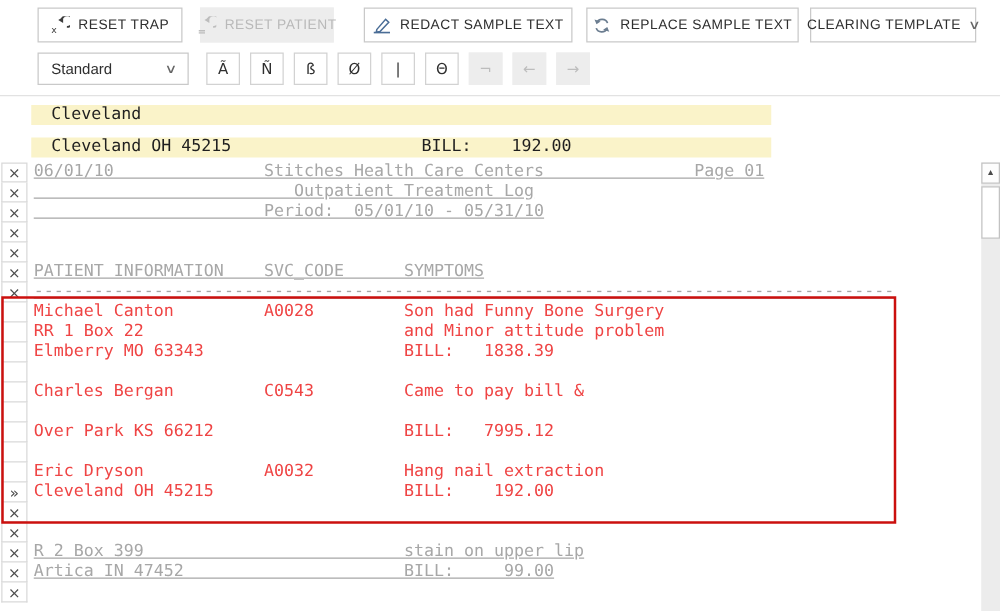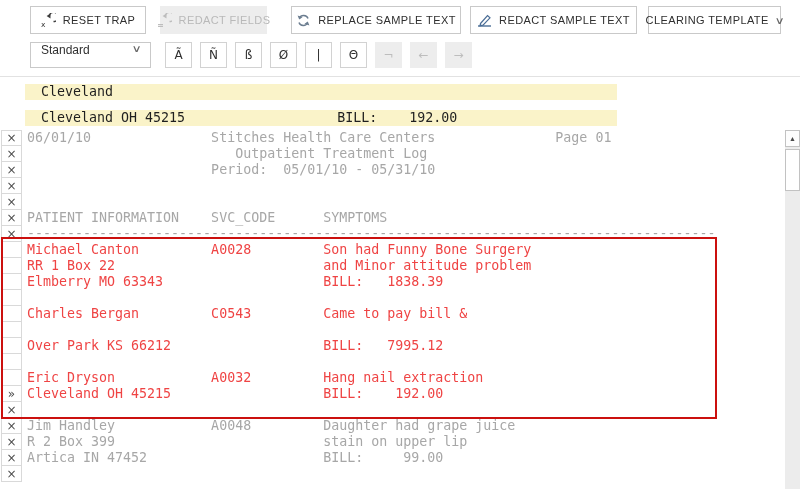--- a/index.html
+++ b/index.html
@@ -11,21 +11,21 @@
   .btn{box-sizing:border-box;display:flex;align-items:center;justify-content:center;gap:7px;
        background:#fff;border:1px solid #c9c9c9;color:#2f2f2f;font-size:11px;letter-spacing:.4px;
        font-family:"Liberation Sans",sans-serif;padding:0;cursor:pointer;}
   .btn .lbl{white-space:nowrap;}
   .btn.disabled{background:#ededed;border-color:#ededed;color:#b9b9b9;cursor:default;}
   .ico{display:flex;align-items:center;}
 
   
   .tb2{position:absolute;top:42px;left:30px;display:flex;align-items:center;height:26px;}
   .select{box-sizing:border-box;width:121px;height:26px;border:1px solid #c9c9c9;background:#fff;
-          display:flex;align-items:flex-start;justify-content:space-between;padding:0 10px;
+          display:flex;align-items:center;justify-content:space-between;padding:0 10px;
           font-size:12px;color:#2f2f2f;cursor:pointer;}
   .chev{font-size:10px;color:#666;transform:scaleX(1.4);}
   .charbtns{display:flex;margin-left:14px;}
   .cbtn{box-sizing:border-box;width:27px;height:26px;margin-right:8px;border:1px solid #d2d2d2;
         background:#fff;color:#2f2f2f;font-size:12px;display:flex;align-items:center;
         justify-content:center;font-family:"DejaVu Sans",sans-serif;cursor:pointer;padding:0;}
   .cbtn.disabled{background:#ededed;border-color:#ededed;color:#bdbdbd;cursor:default;}
 
   .divider{position:absolute;top:76px;left:0;width:800px;height:1px;background:#e2e2e2;}
 
@@ -37,21 +37,21 @@
 
   
   .doc{position:absolute;top:130px;left:1px;width:784px;}
   .drow{display:flex;height:16px;}
   .mcell{box-sizing:border-box;width:21px;height:16px;flex:0 0 21px;
          border-left:1px solid #d9d9d9;border-right:1px solid #d9d9d9;border-bottom:1px solid #d9d9d9;
          display:flex;align-items:center;justify-content:center;
          font:12px/14px "DejaVu Sans",sans-serif;color:#4d4d4d;cursor:pointer;}
   .drow:first-child .mcell{border-top:1px solid #d9d9d9;}
   .dtext{margin:0;padding-left:5px;font:13.3px/16px "DejaVu Sans Mono",monospace;}
-  .dim{color:#a7a7a7;}
+  .dim{color:#a7a7a7;text-decoration:underline;}
   .dark{color:#ef4444;}
 
   
   .redbox{position:absolute;left:1px;top:237px;width:712px;height:178px;
           border:2px solid #cb100e;pointer-events:none;}
 
   
   .sbar{position:absolute;left:785px;top:130px;width:15px;height:359px;background:#ececec;}
   .sb-up{box-sizing:border-box;position:absolute;top:0;left:0;width:15px;height:17px;background:#fdfdfd;
          border:1px solid #c2c2c2;display:flex;align-items:center;justify-content:center;
@@ -76,41 +76,41 @@
       <span class="lbl">RESET TRAP</span>
     </button>
     <button class="btn disabled" style="width:107px;margin-right:24px">
       <span class="ico">
         <svg width="15" height="14" viewBox="0 0 15 14">
             <path d="M12.5 8.5 A4.6 4.6 0 1 0 8.2 3" fill="none" stroke="#bdbdbd" stroke-width="1.5"></path>
             <path d="M9.5 0.6 L5.6 3 L9.5 5.4 Z" fill="#bdbdbd"></path>
             <path d="M1 11.5 h5 M1 13.3 h5" stroke="#bdbdbd" stroke-width="1.2"></path>
           </svg>
       </span>
-      <span class="lbl">REDACT FIELDS</span>
+      <span class="lbl">RESET PATIENT</span>
+    </button>
+    <button class="btn" style="width:167px;margin-right:11px">
+      <span class="ico">
+        <svg width="15" height="13" viewBox="0 0 15 13">
+            <path d="M1 12 h13" stroke="#4a6d96" stroke-width="1.4"></path>
+            <path d="M3.5 9.5 L10.5 1.5 L13 3.8 L6 11.2 L3 11.7 Z" fill="none" stroke="#4a6d96" stroke-width="1.2"></path>
+          </svg>
+      </span>
+      <span class="lbl">REDACT SAMPLE TEXT</span>
     </button>
     <button class="btn" style="width:170px;margin-right:9px">
       <span class="ico">
         <svg width="15" height="13" viewBox="0 0 15 13">
             <path d="M12 4.5 A4.5 4 0 0 0 3.4 4.2" fill="none" stroke="#6b7d90" stroke-width="1.4"></path>
             <path d="M1.6 1.6 L3.2 5.4 L6.5 3.2 Z" fill="#6b7d90"></path>
             <path d="M3 8.5 A4.5 4 0 0 0 11.6 8.8" fill="none" stroke="#6b7d90" stroke-width="1.4"></path>
             <path d="M13.4 11.4 L11.8 7.6 L8.5 9.8 Z" fill="#6b7d90"></path>
           </svg>
       </span>
       <span class="lbl">REPLACE SAMPLE TEXT</span>
-    </button>
-    <button class="btn" style="width:167px;margin-right:11px">
-      <span class="ico">
-        <svg width="15" height="13" viewBox="0 0 15 13">
-            <path d="M1 12 h13" stroke="#4a6d96" stroke-width="1.4"></path>
-            <path d="M3.5 9.5 L10.5 1.5 L13 3.8 L6 11.2 L3 11.7 Z" fill="none" stroke="#4a6d96" stroke-width="1.2"></path>
-          </svg>
-      </span>
-      <span class="lbl">REDACT SAMPLE TEXT</span>
     </button>
     <button class="btn" style="width:133px">
       <span class="lbl">CLEARING TEMPLATE</span>
       <span class="chev">∨</span>
     </button>
   </div>
 
   <div class="tb2">
     <div class="select">
       <span>Standard</span>
@@ -205,21 +205,20 @@
       <div class="drow">
         <div class="mcell">»</div>
         <pre class="dtext dark">Cleveland OH 45215                   BILL:    192.00</pre>
       </div>
       <div class="drow">
         <div class="mcell">×</div>
         <pre class="dtext dim"></pre>
       </div>
       <div class="drow">
         <div class="mcell">×</div>
-        <pre class="dtext dim">Jim Handley            A0048         Daughter had grape juice</pre>
       </div>
       <div class="drow">
         <div class="mcell">×</div>
         <pre class="dtext dim">R 2 Box 399                          stain on upper lip</pre>
       </div>
       <div class="drow">
         <div class="mcell">×</div>
         <pre class="dtext dim">Artica IN 47452                      BILL:     99.00</pre>
       </div>
       <div class="drow">

